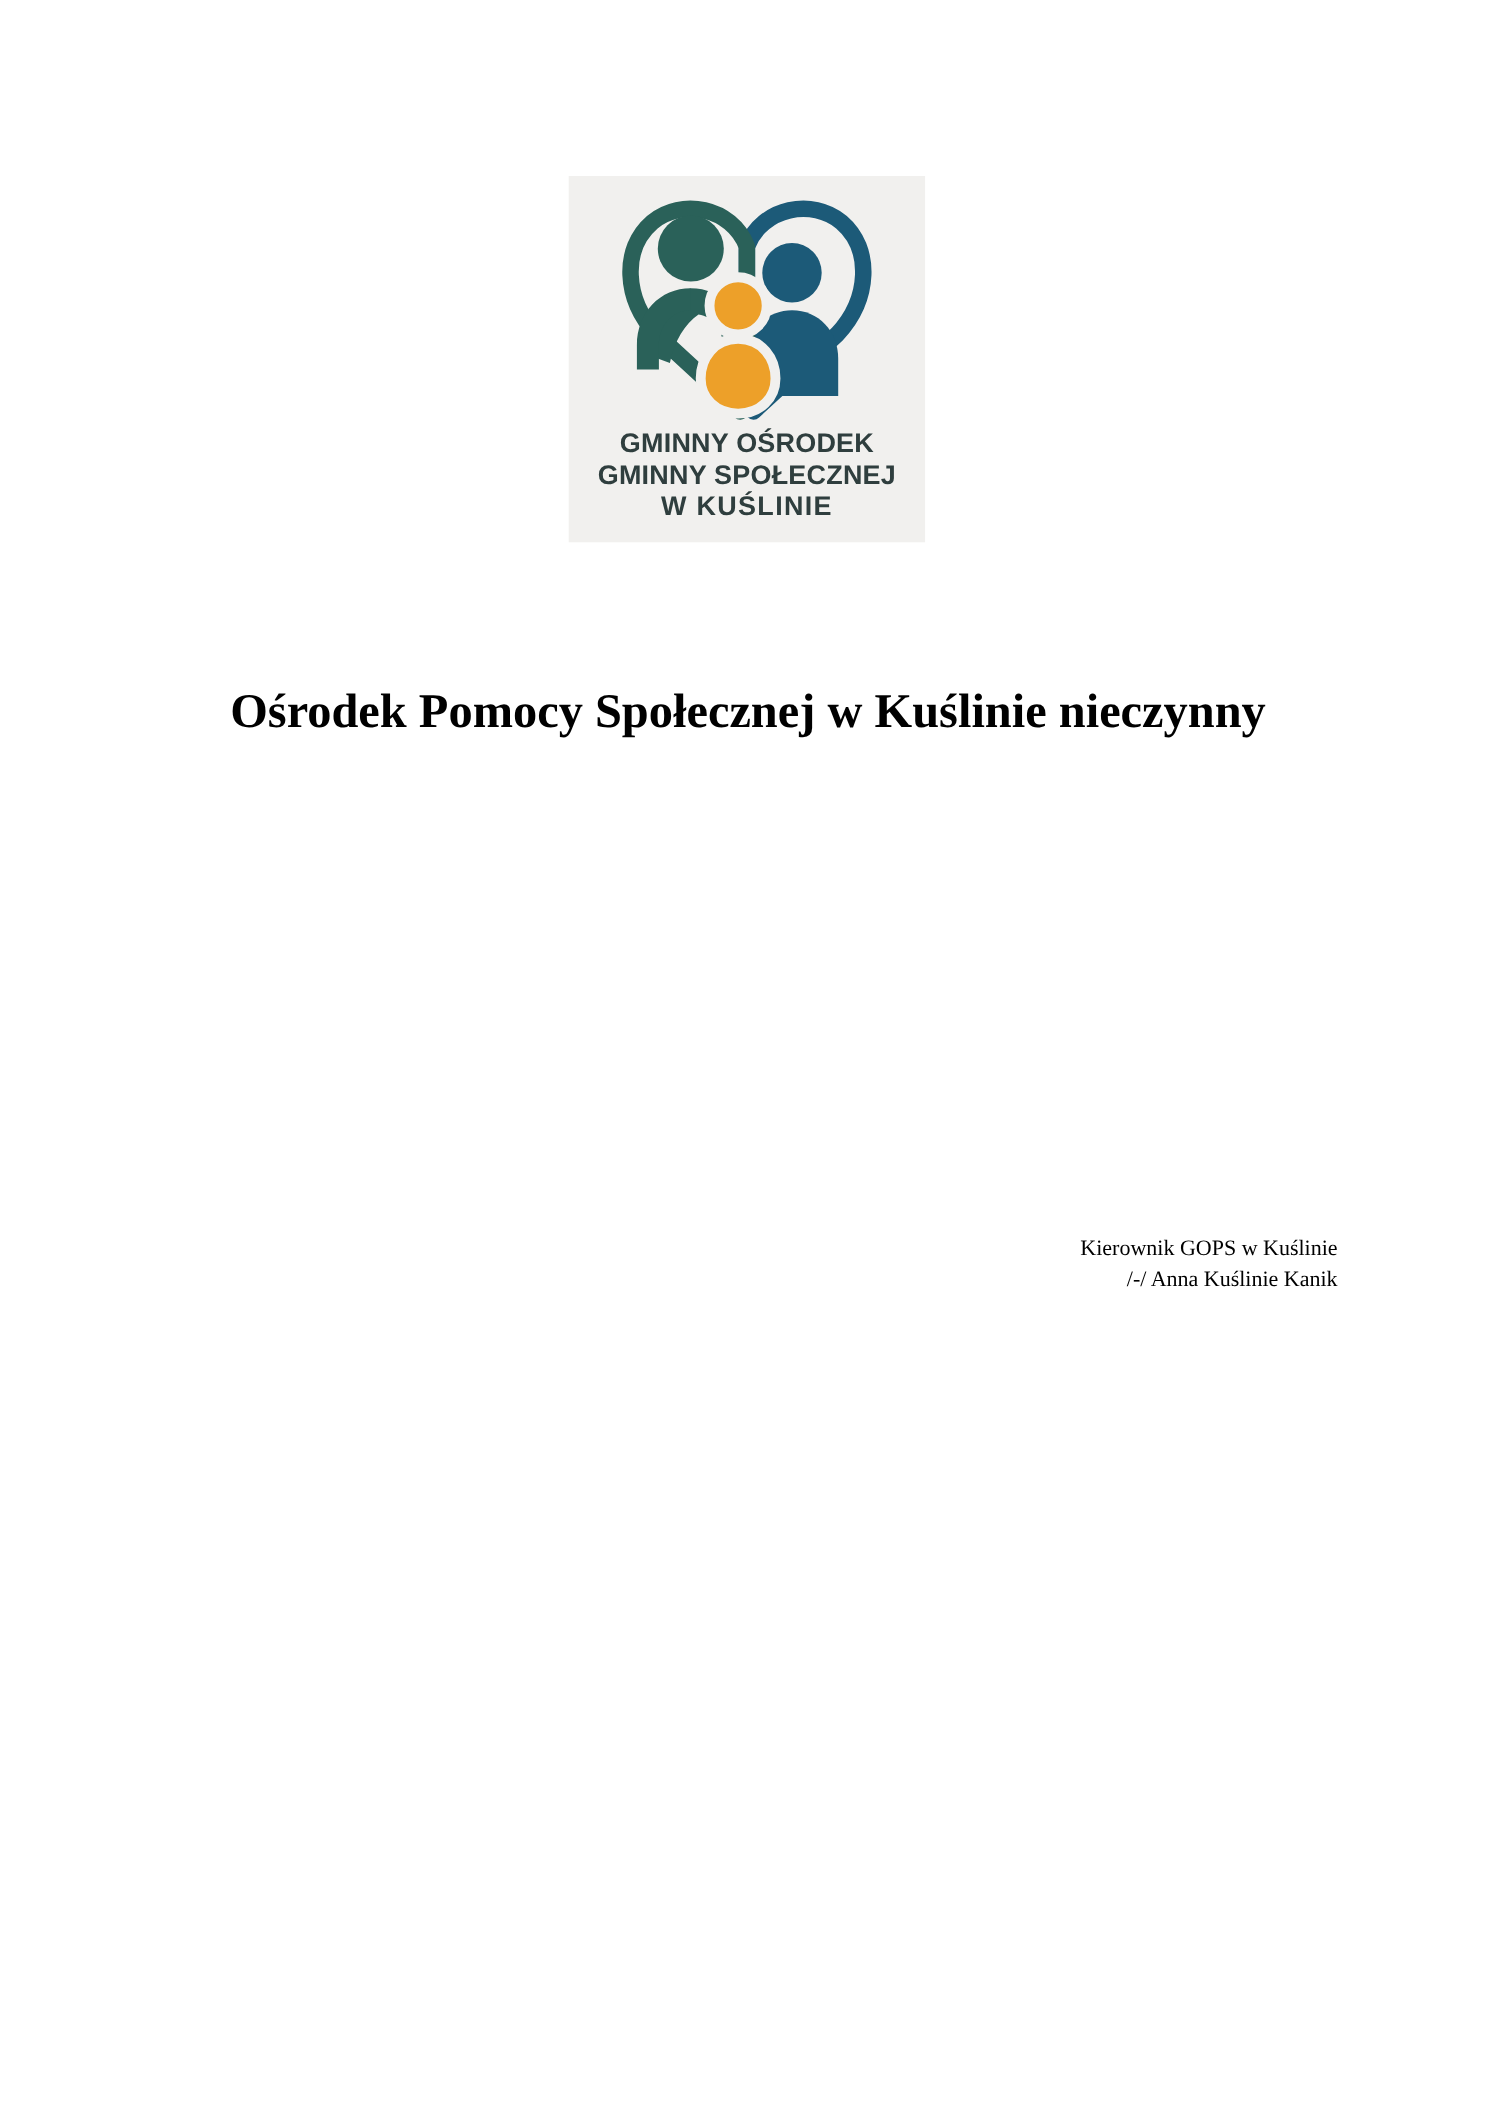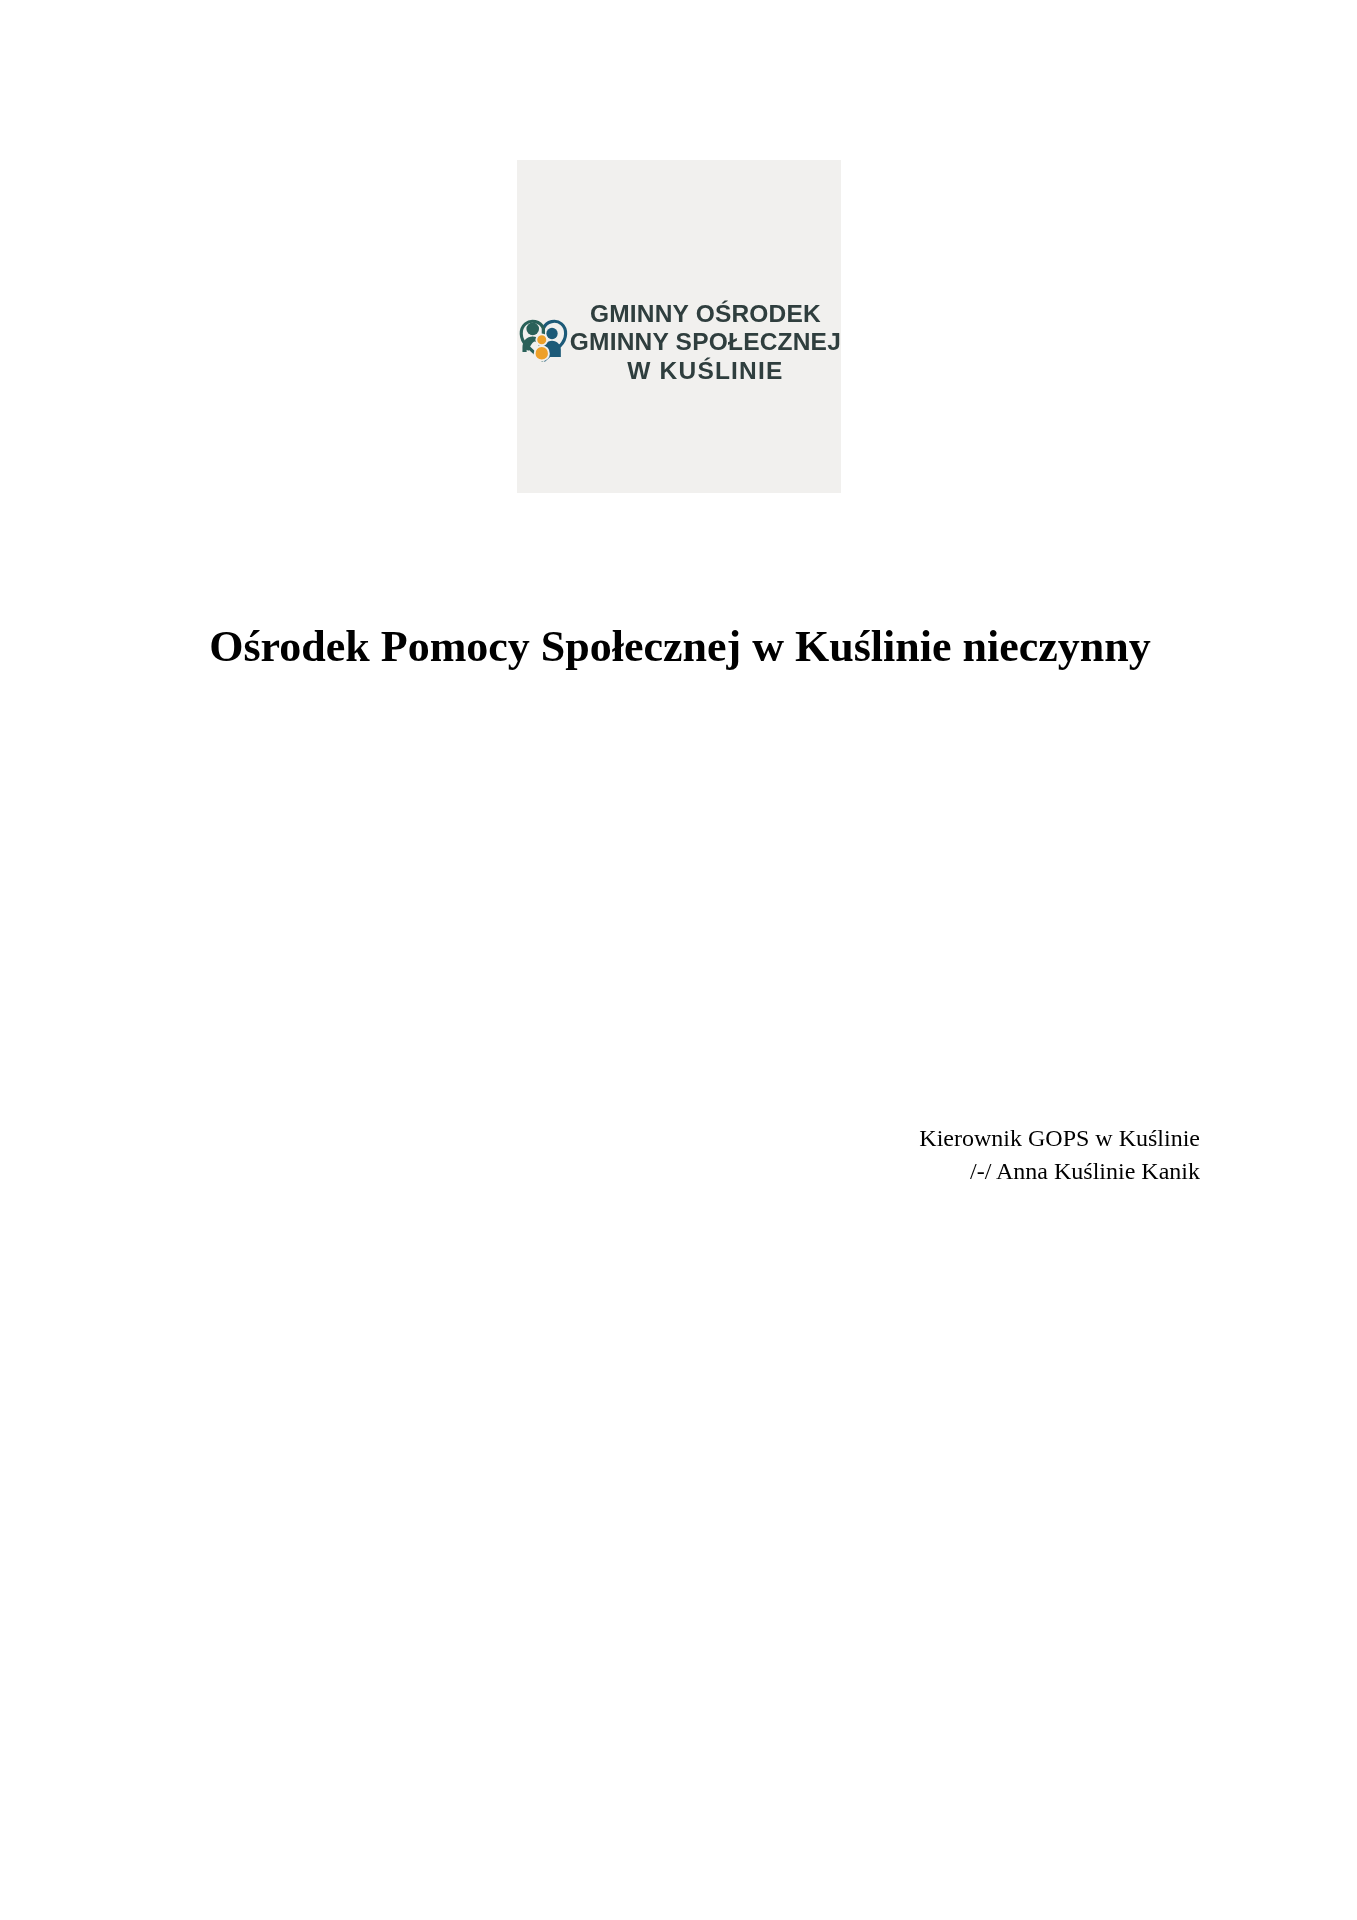--- a/index.html
+++ b/index.html
@@ -25,25 +25,25 @@
 
   
   .logo-wrap {
     position: absolute;
     left: 517px;
     top: 160px;
     width: 324px;
     height: 333px;
     background: #f1f0ee;
     display: flex;
-    flex-direction: row;
+    flex-direction: column;
     align-items: center;
     justify-content: flex-start;
     box-sizing: border-box;
-    padding-top: 26px;
+    padding-top: 14px;
   }
   .logo-mark {
     width: 252px;
     height: 210px;
     display: block;
   }
   .logo-text {
     margin-top: 6px;
     text-align: center;
     font-family: "Liberation Sans", "DejaVu Sans", sans-serif;
@@ -78,25 +78,25 @@
     font-size: 41px;
     line-height: 1.36;
     color: #000000;
     text-align: left;
   }
   .doc-body p { margin: 0; }
 
   
   .signature {
     position: absolute;
-    left: 700px;
+    left: 716px;
     top: 1122px;
     width: 500px;
     text-align: right;
-    font-size: 24px;
+    font-size: 20px;
     line-height: 1.38;
     color: #000000;
   }
   .signature div { white-space: nowrap; }
 </style>
 </head>
 <body>
 
 <div class="page">
 

